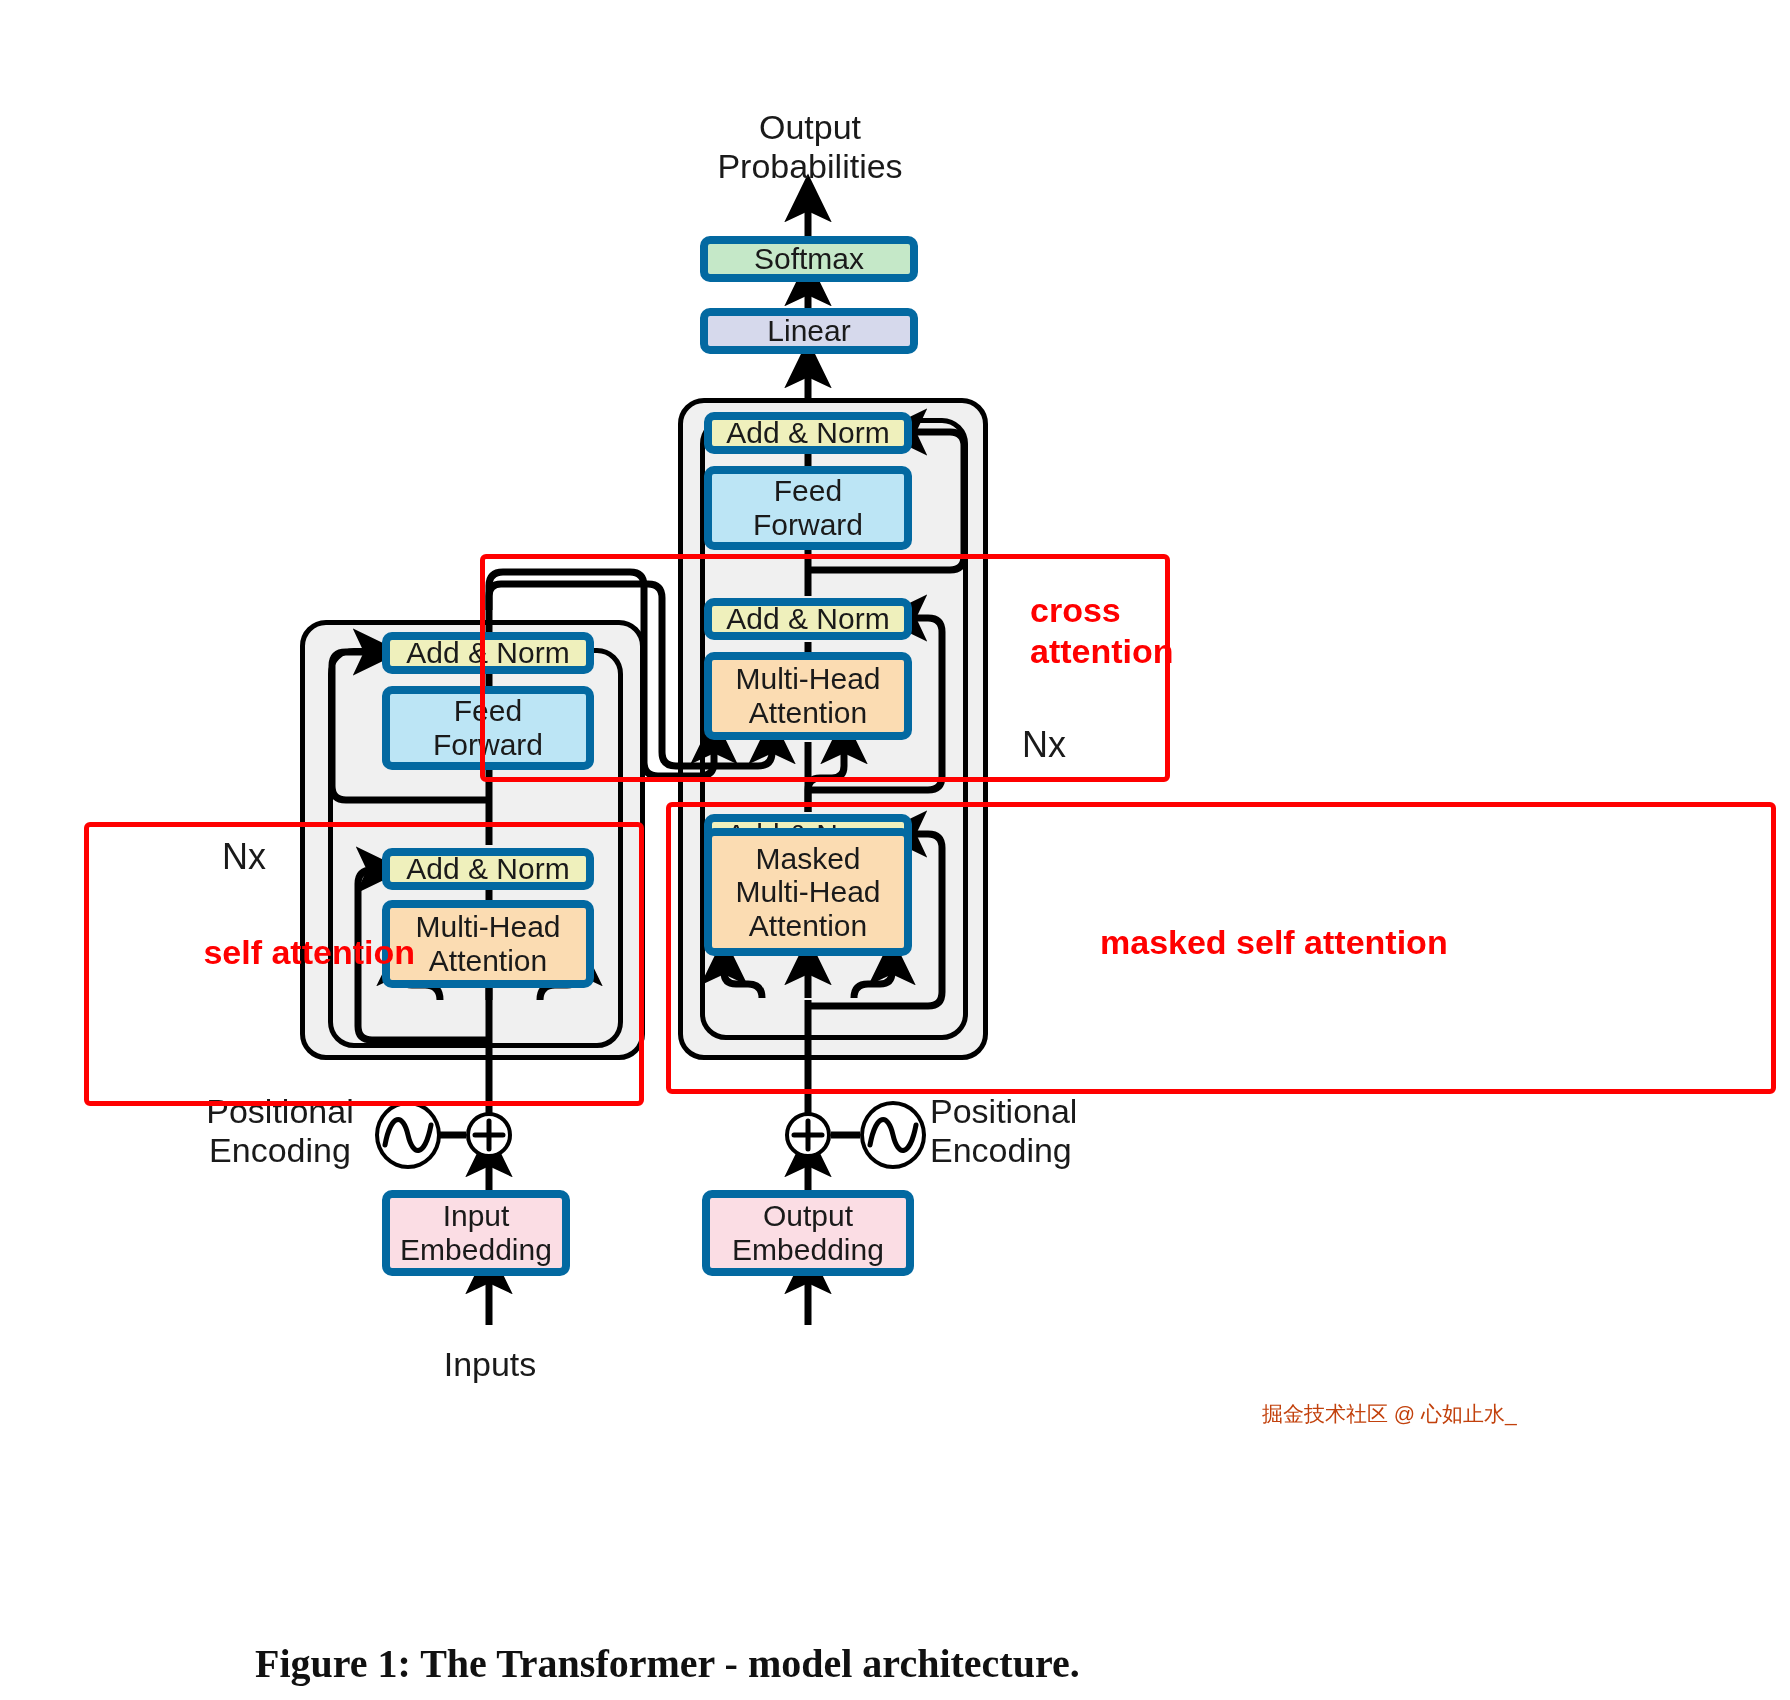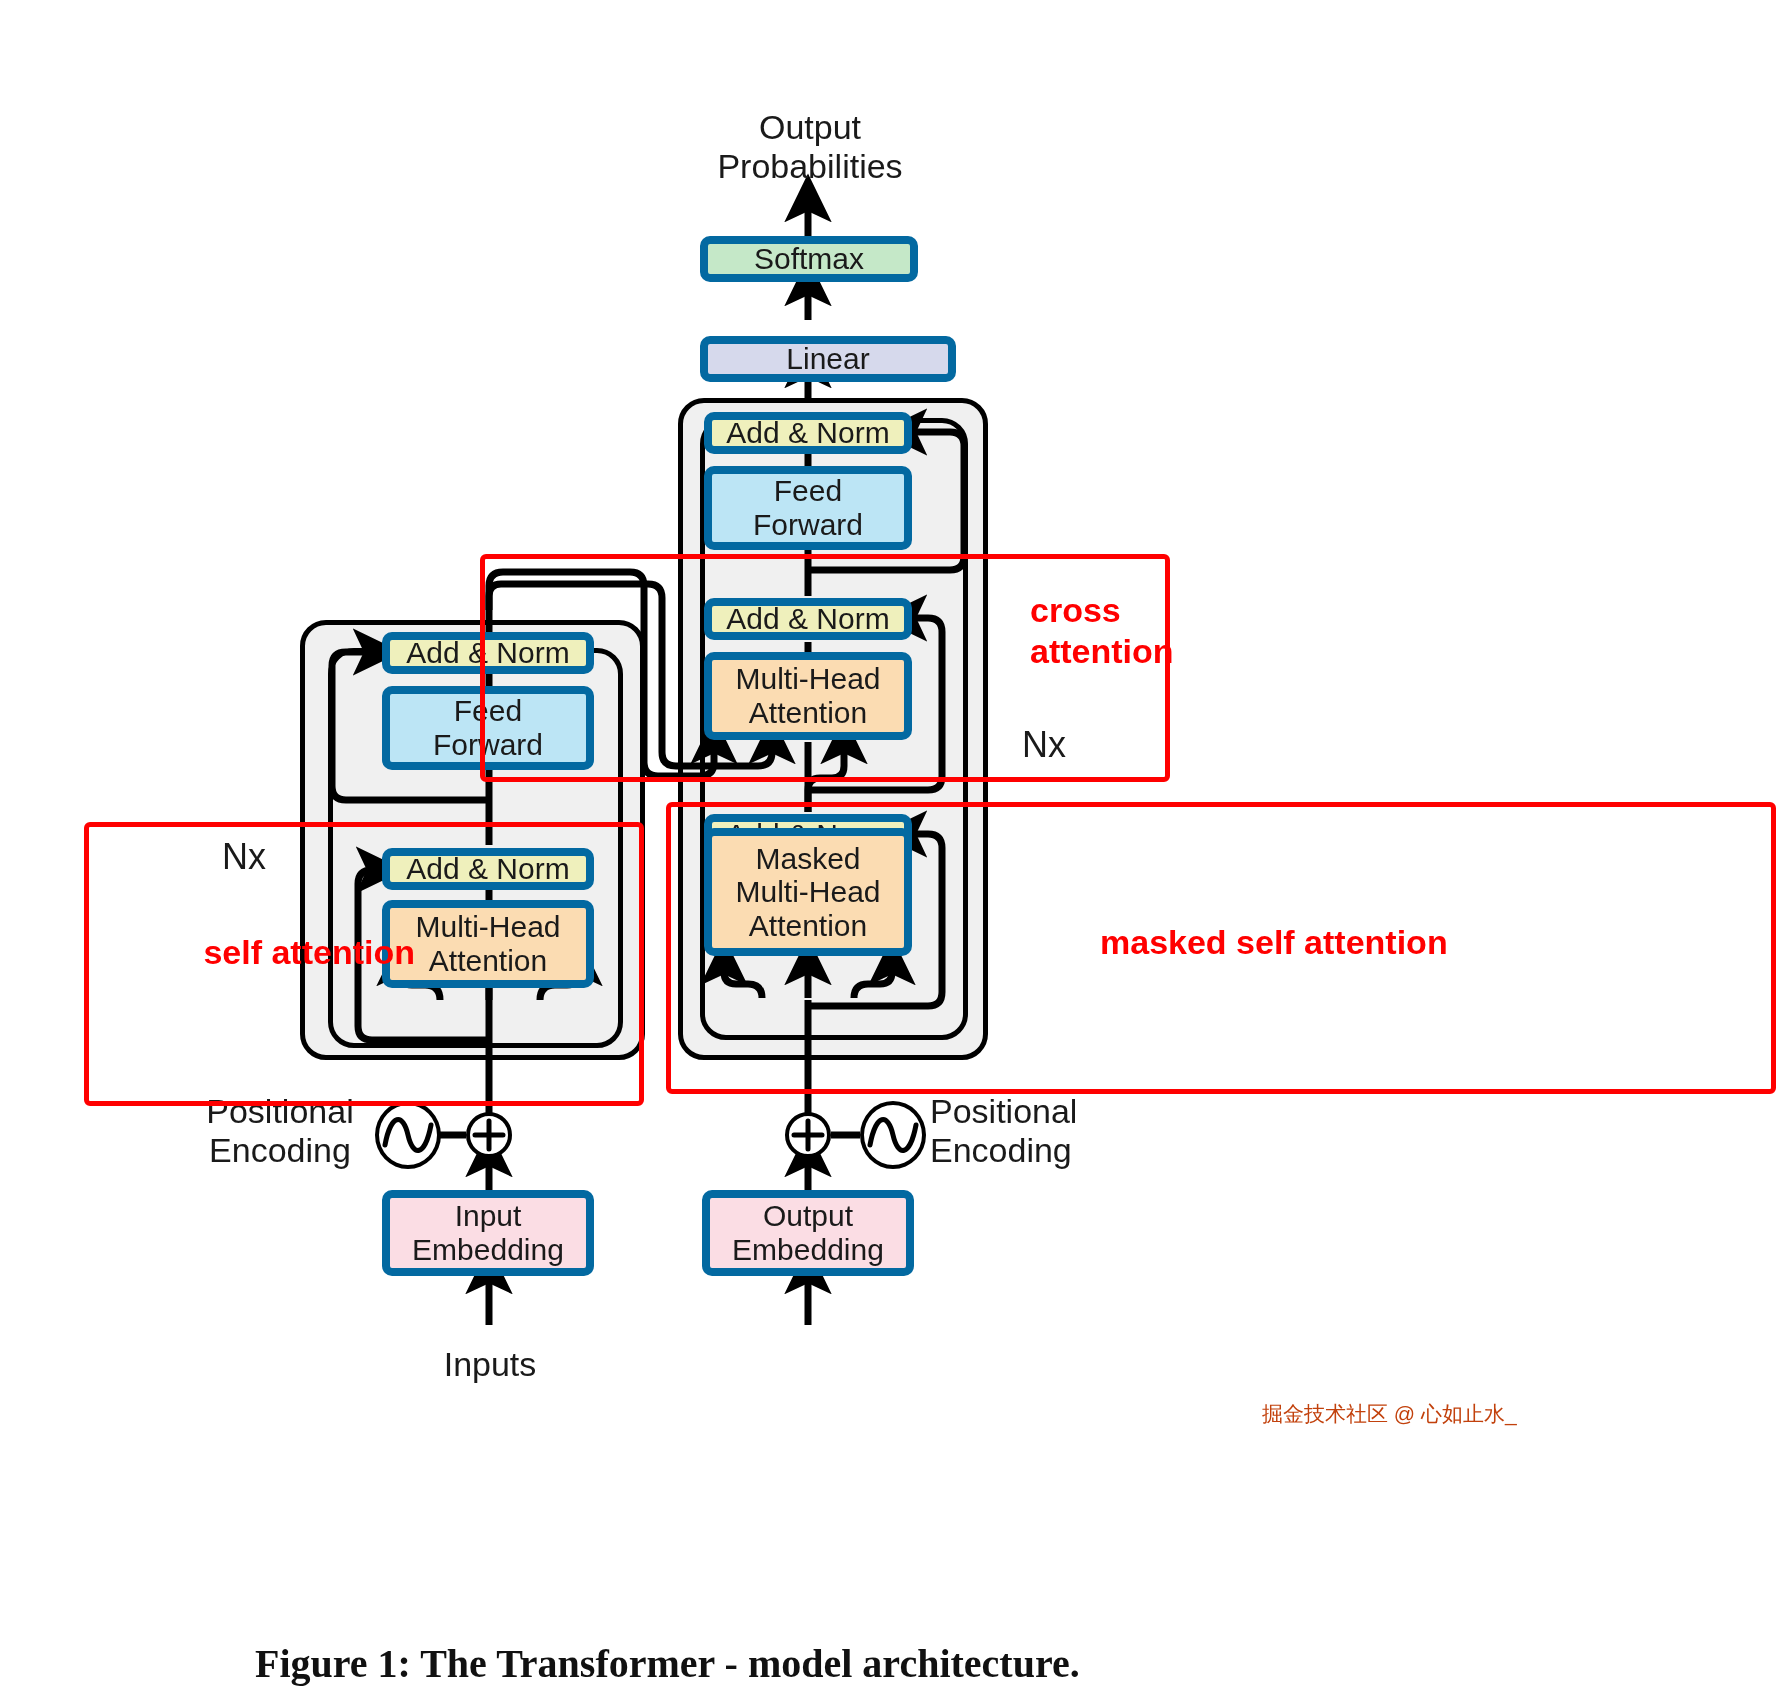--- a/index.html
+++ b/index.html
@@ -190,21 +190,21 @@
 
       <path d="M438,1135 L466,1135"></path>
       <path d="M831,1135 L860,1135"></path>
     </g>
   </svg>
 
   <div class="box" style="left:700px; top:236px; width:218px; height:46px; background:#c5e8c8;">
     <span>Softmax</span>
   </div>
 
-  <div class="box" style="left:700px; top:336px; width:256px; height:46px; background:#d6d9ec;">
+  <div class="box" style="left:700px; top:308px; width:218px; height:46px; background:#d6d9ec;">
     <span>Linear</span>
   </div>
 
   <div class="box" style="left:704px; top:412px; width:208px; height:42px; background:#eff0bc;">
     <span>Add &amp; Norm</span>
   </div>
   <div class="box" style="left:704px; top:466px; width:208px; height:84px; background:#bce5f5;">
     <span>Feed
 Forward</span>
   </div>
@@ -232,21 +232,21 @@
 Forward</span>
   </div>
   <div class="box" style="left:382px; top:848px; width:212px; height:42px; background:#eff0bc;">
     <span>Add &amp; Norm</span>
   </div>
   <div class="box" style="left:382px; top:900px; width:212px; height:88px; background:#fbdcb2;">
     <span>Multi-Head
 Attention</span>
   </div>
 
-  <div class="box" style="left:382px; top:1190px; width:212px; height:86px; background:#fbdde4;">
+  <div class="box" style="left:382px; top:1190px; width:188px; height:86px; background:#fbdde4;">
     <span>Input
 Embedding</span>
   </div>
   <div class="box" style="left:702px; top:1190px; width:212px; height:86px; background:#fbdde4;">
     <span>Output
 Embedding</span>
   </div>
 
   <div class="circ" style="left:375px; top:1101px; width:66px; height:68px;"></div>
   <svg class="abs" style="left:375px; top:1101px; width:66px; height:68px; z-index:9;" viewBox="0 0 66 68">

